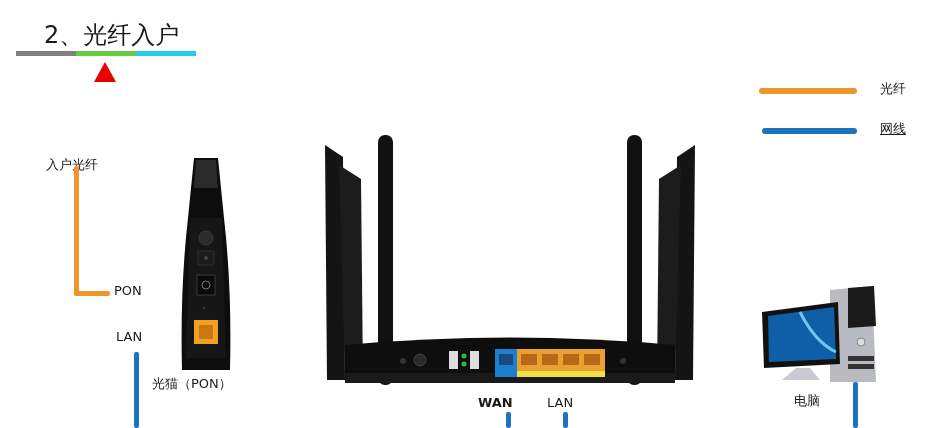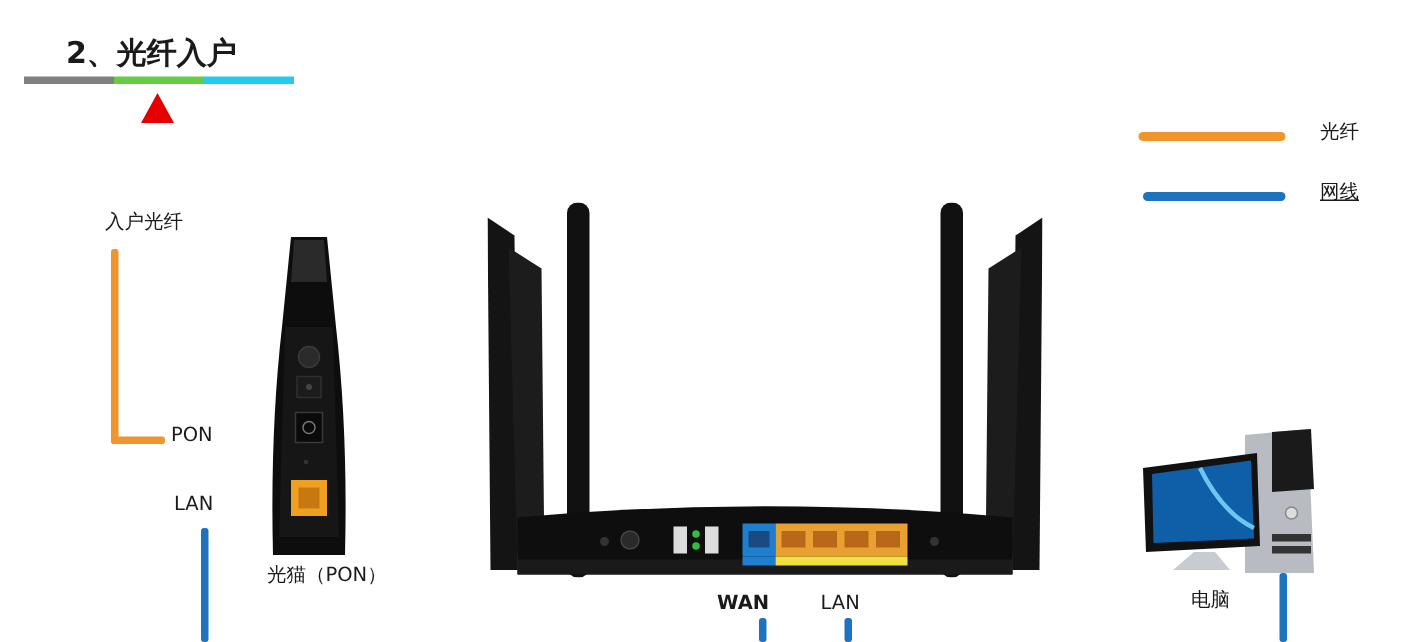--- a/index.html
+++ b/index.html
@@ -1,20 +1,20 @@
 <!DOCTYPE html>
 <html><head>
 <meta charset="utf-8">
 <style>
   * { margin:0; padding:0; box-sizing:border-box; }
   html, body { width:952px; height:428px; background:#ffffff; overflow:hidden; }
   body { position:relative; font-family:"DejaVu Sans","Liberation Sans",sans-serif; color:#1a1a1a; }
   .abs { position:absolute; }
   .txt { font-size:13px; line-height:22px; white-space:nowrap; }
-  .step-title { left:44px; top:24px; font-size:20px;font-weight:bold; }
+  .step-title { left:44px; top:24px; font-size:24px; }
   .seg { height:5px; top:51px; }
   .tri { left:94px; top:62px; width:0; height:0; border-left:11px solid transparent; border-right:11px solid transparent; border-bottom:20px solid #e60000; }
   .legend-line { height:6px; border-radius:3px; }
   .wire { border-radius:2px; }
   
   .modem { left:180px; top:158px; width:52px; height:212px; }
   
   .router { left:325px; top:135px; width:370px; height:250px; }
   
   .pc { left:760px; top:282px; width:120px; height:100px; }
@@ -26,21 +26,21 @@
 <div class="abs seg" style="left:16px;width:60px;background:#808080;"></div>
 <div class="abs seg" style="left:76px;width:60px;background:#66cc44;"></div>
 <div class="abs seg" style="left:136px;width:60px;background:#22ccee;"></div>
 <div class="abs tri"></div>
 
 <div class="abs legend-line" style="left:759px;top:88px;width:98px;background:#f0942d;"></div>
 <div class="abs txt" style="left:880px;top:78px;">光纤</div>
 <div class="abs legend-line" style="left:762px;top:128px;width:95px;background:#1e73be;"></div>
 <div class="abs txt" style="left:880px;top:118px;text-decoration:underline;">网线</div>
 
-<div class="abs txt" style="left:46px;top:138px;margin-left:24px;">入户光纤</div>
+<div class="abs txt" style="left:46px;top:154px;">入户光纤</div>
 <div class="abs wire" style="left:74px;top:166px;width:5px;height:130px;background:#f0942d;"></div>
 <div class="abs wire" style="left:74px;top:291px;width:36px;height:5px;background:#f0942d;"></div>
 <div class="abs txt" style="left:114px;top:280px;">PON</div>
 <div class="abs txt" style="left:116px;top:326px;">LAN</div>
 <div class="abs wire" style="left:134px;top:352px;width:5px;height:76px;background:#1e73be;"></div>
 
 <div class="abs modem">
   <svg width="52" height="212" viewBox="0 0 52 212">
     <path d="M14 0 L38 0 L44 60 Q52 130 50 212 L2 212 Q0 130 8 60 Z" fill="#0d0d0d"></path>
     <path d="M16 2 L36 2 L38 30 L14 30 Z" fill="#2a2a2a"></path>
@@ -48,21 +48,21 @@
     <circle cx="26" cy="80" r="7" fill="#2b2b2b" stroke="#3a3a3a"></circle>
     <rect x="18" y="93" width="16" height="14" fill="#1c1c1c" stroke="#2f2f2f"></rect>
     <circle cx="26" cy="100" r="2" fill="#444"></circle>
     <rect x="17" y="117" width="18" height="20" fill="#0a0a0a" stroke="#3a3a3a"></rect>
     <circle cx="26" cy="127" r="4" fill="none" stroke="#777" stroke-width="1"></circle>
     <circle cx="24" cy="150" r="1.5" fill="#333"></circle>
     <rect x="14" y="162" width="24" height="24" fill="#f0a020"></rect>
     <rect x="19" y="167" width="14" height="14" fill="#c87810"></rect>
   </svg>
 </div>
-<div class="abs txt" style="left:152px;top:373px;margin-left:26px;">光猫（PON）</div>
+<div class="abs txt" style="left:152px;top:373px;">光猫（PON）</div>
 
 <div class="abs router">
   <svg width="370" height="250" viewBox="0 0 370 250">
 
     <path d="M0 10 L18 22 L20 245 L2 245 Z" fill="#141414"></path>
     <path d="M14 30 L36 44 L38 245 L20 245 Z" fill="#1c1c1c"></path>
     <rect x="53" y="0" width="15" height="250" rx="7" fill="#111"></rect>
 
     <path d="M370 10 L352 22 L350 245 L368 245 Z" fill="#141414"></path>
     <path d="M356 30 L334 44 L332 245 L350 245 Z" fill="#1c1c1c"></path>

